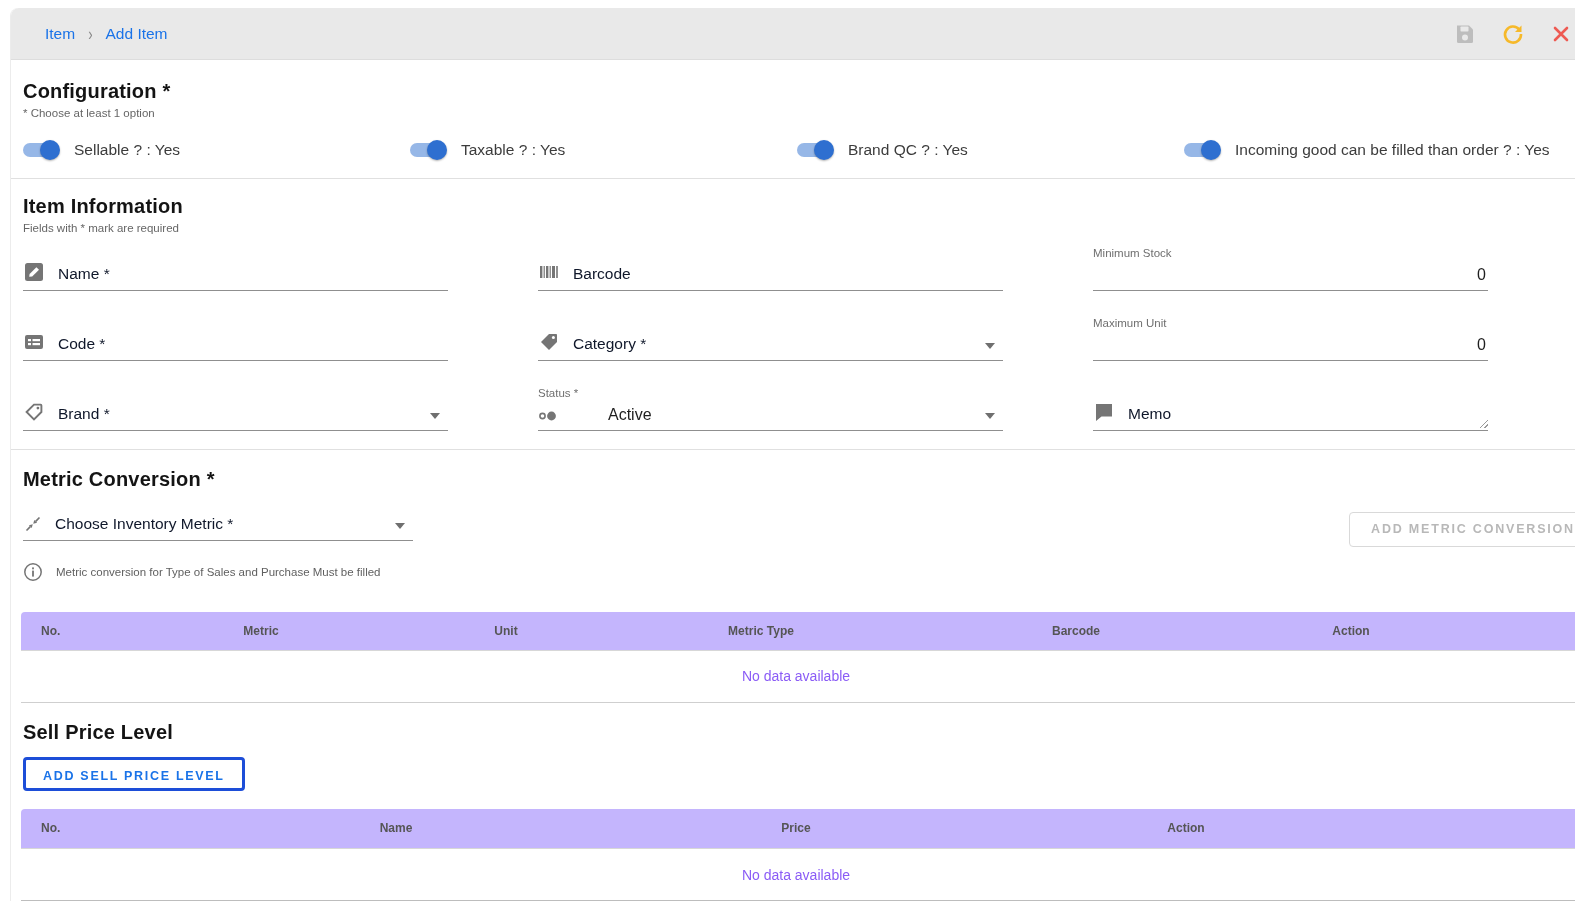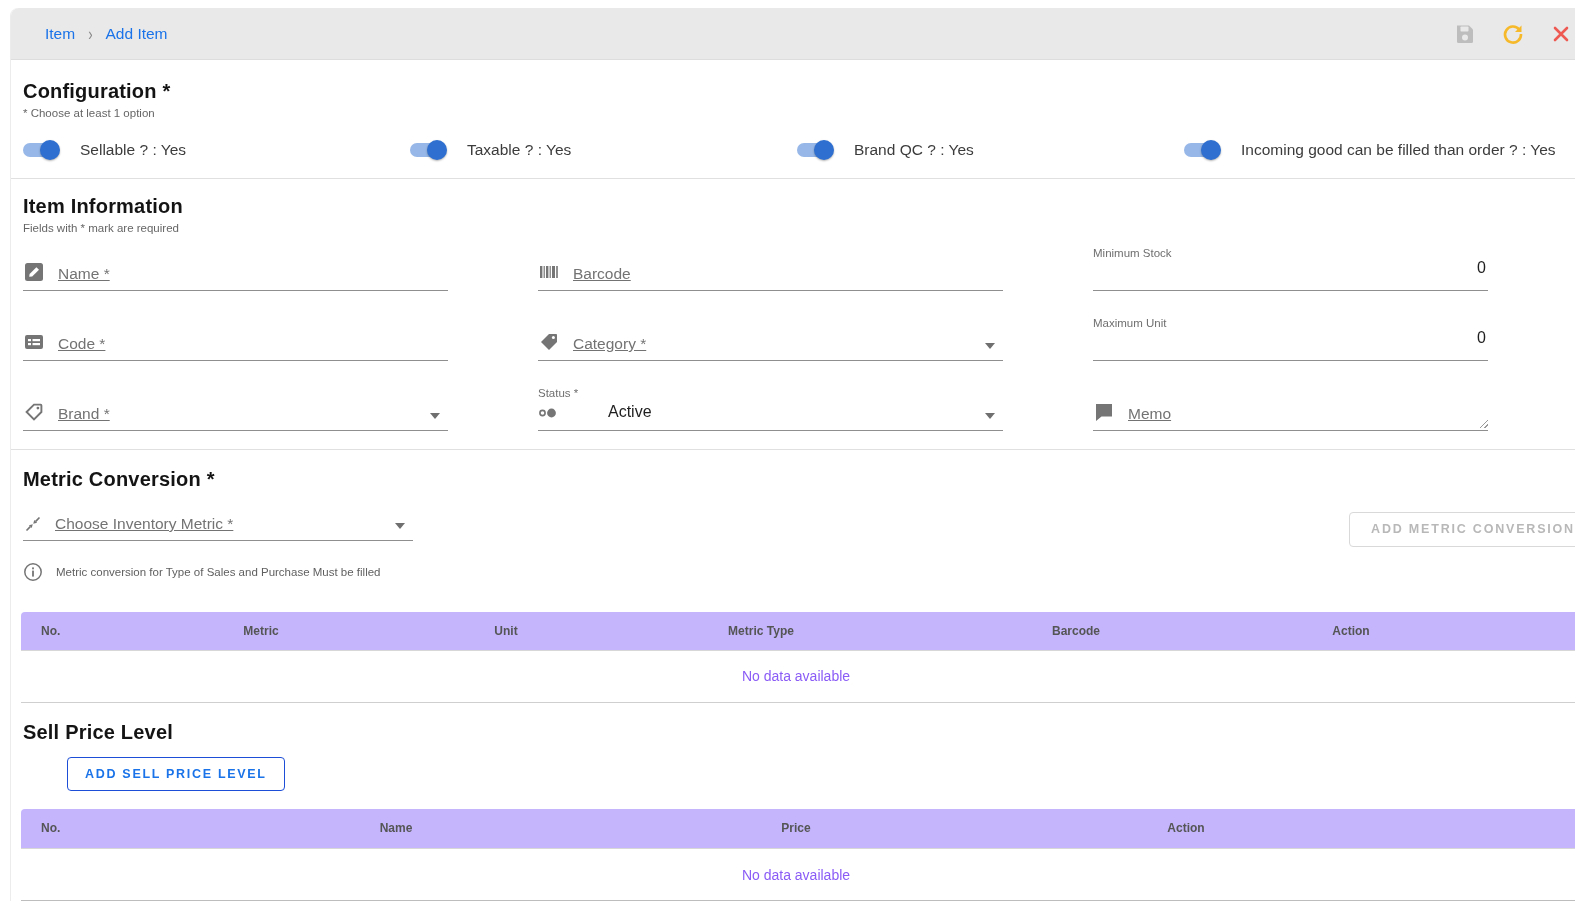--- a/index.html
+++ b/index.html
@@ -23,32 +23,32 @@
   .divider { height:1px; background:#e0e0e0; width:1750px; }
 
   
   .toggle-row { display:flex; margin-top:20px; padding-bottom:18px; }
   .toggle-item { width:387px; display:flex; align-items:center; cursor:pointer; }
   .switch { position:relative; width:37px; height:20px; flex:0 0 auto; }
   .switch .track { position:absolute; left:0; top:3px; width:34px; height:14px;
     border-radius:7px; background:rgba(46,111,208,.5); }
   .switch .thumb { position:absolute; right:0; top:0; width:20px; height:20px;
     border-radius:50%; background:#2e6fd0; box-shadow:0 1px 2px rgba(0,0,0,.3); }
-  .toggle-label { margin-left:20px; font-size:15.5px; color:#3c3c3c; }
+  .toggle-label { margin-left:14px; font-size:15.5px; color:#3c3c3c; }
 
   
   .fields-grid { margin-top:12px; display:grid; grid-template-columns:425px 465px 395px;
     column-gap:90px; grid-template-rows:44px 44px 44px; row-gap:26px; padding-bottom:18px; }
   .cell { position:relative; border-bottom:1px solid #8f8f8f; }
   .cell.inline { display:flex; align-items:flex-end; padding-bottom:7px; }
   .f-icon { width:22px; height:22px; margin-right:13px; flex:0 0 auto; }
-  .f-label { font-size:15.5px; color:#737373; line-height:18px;text-decoration:underline; }
+  .f-label { font-size:15.5px; color:#0f172a; line-height:18px; }
   .f-value { font-size:16px; color:#1f1f1f; line-height:19px; }
   .mini-label { font-size:11.5px; color:#6f6f6f; }
-  .cell.stacked { display:flex; flex-direction:column; justify-content:flex-start; padding-bottom:6px; }
+  .cell.stacked { display:flex; flex-direction:column; justify-content:space-between; padding-bottom:6px; }
   .num-value { text-align:right; font-size:16px; color:#1f1f1f; padding-right:2px; }
   .dd-arrow { position:absolute; right:8px; bottom:11px; width:0; height:0;
     border-left:5px solid transparent; border-right:5px solid transparent; border-top:6px solid #6f6f6f; }
   .status-row { display:flex; align-items:flex-end;gap:35px; }
   .status-row .f-icon { align-self:flex-end; }
   .resize-handle { position:absolute; right:0; bottom:2px; width:10px; height:10px;
     background:repeating-linear-gradient(-45deg, transparent, transparent 2px, #9a9a9a 2px, #9a9a9a 3px);
     -webkit-clip-path:polygon(100% 0,100% 100%,0 100%); clip-path:polygon(100% 0,100% 100%,0 100%); }
 
   
@@ -69,23 +69,23 @@
     color:#555; text-align:center; border-bottom:1px solid #d7d7d7; }
   .data-table th.first { text-align:left; padding-left:20px; }
   .data-table td { height:52px; border-bottom:1px solid #cfcfcf; }
   .no-data { width:1550px; text-align:center; font-size:14px; color:#8b5cf6; }
   .sell-table { margin-top:18px; }
   .sell-table th { height:40px; }
   .sell-table td { border-bottom:1px solid #bdbdbd; }
 
   .sell-section { padding-top:16px; }
   .btn-outline-primary { margin-top:12px; display:inline-block; height:34px; padding:0 17px;
-    border:1px solid #1d4ed8; border-radius:4px; background:#fff; color:#1a73e8;
+    border:3px solid #1d4ed8; border-radius:4px; background:#fff; color:#1a73e8;
     font-size:12.5px; font-weight:700; letter-spacing:1.7px; line-height:32px;
-    font-family:"Liberation Sans", sans-serif; cursor:pointer;margin-left:44px; }
+    font-family:"Liberation Sans", sans-serif; cursor:pointer; }
 
   .pt18 { padding-top:18px; } .pt14 { padding-top:14px; } .pt16 { padding-top:16px; }
 </style>
 </head>
 <body>
 
 <div class="card">
 
   <div class="topbar">
     <div class="breadcrumb">

